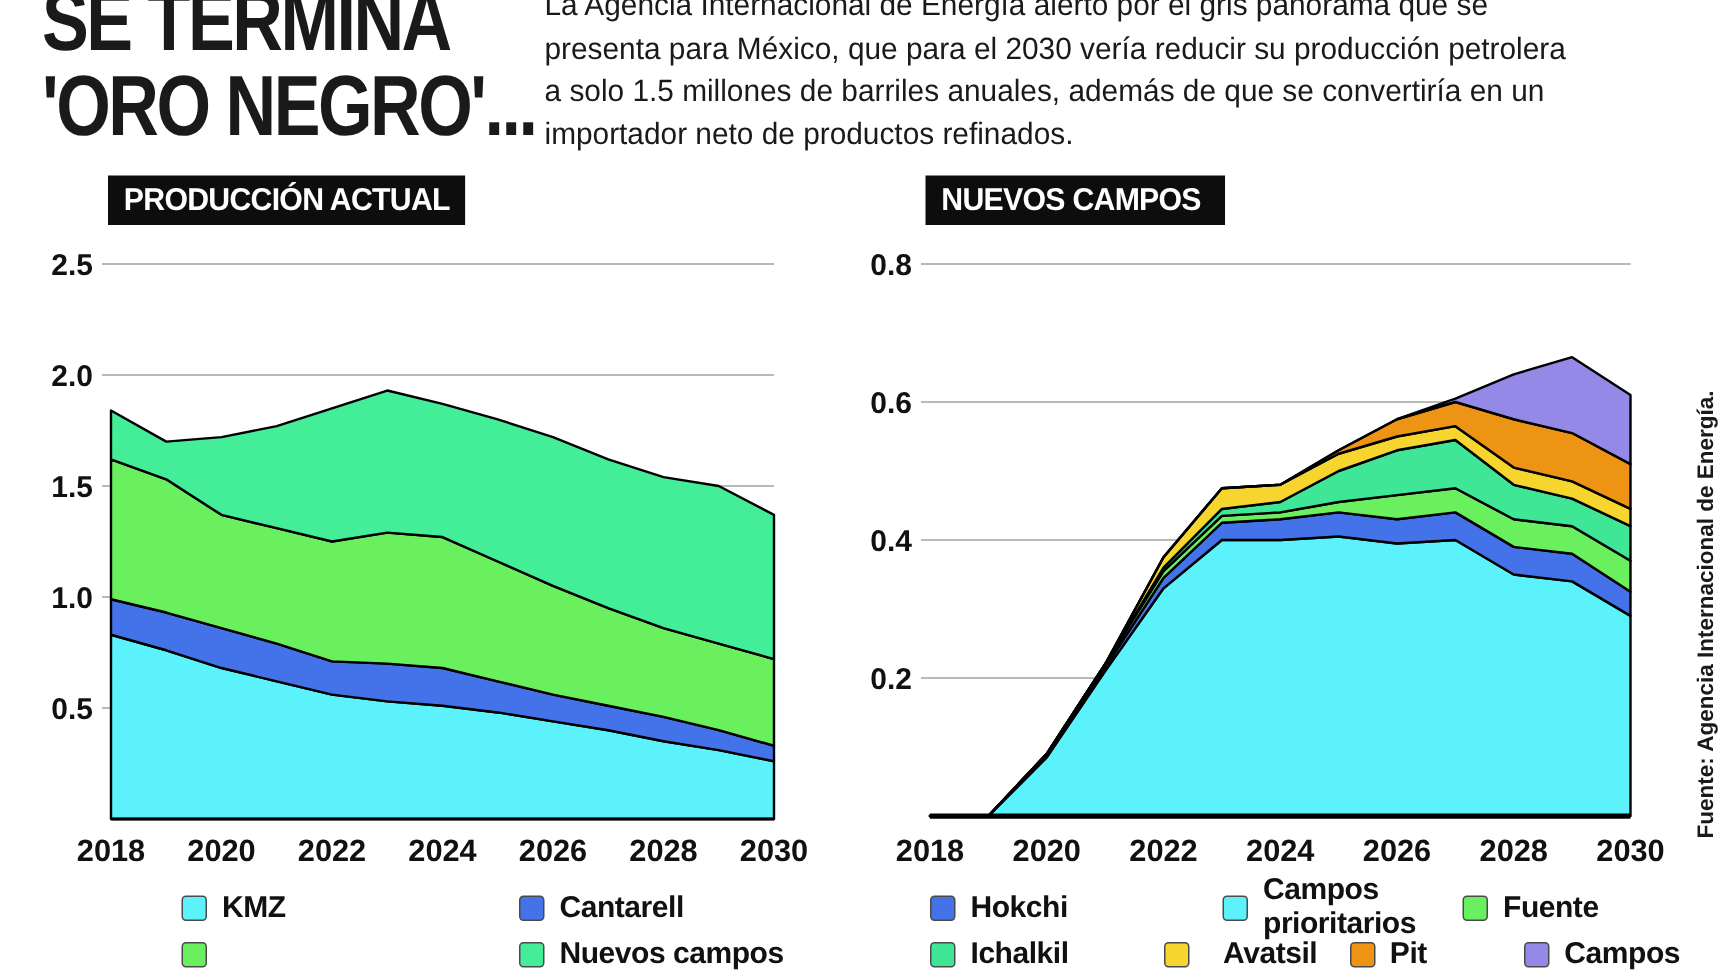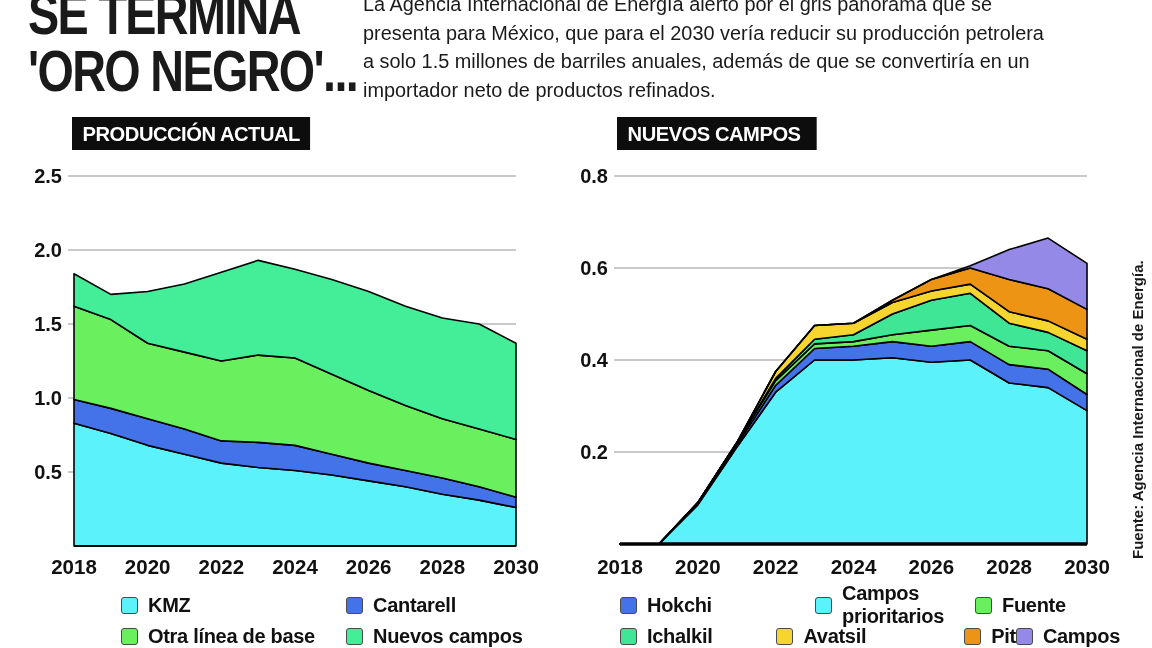--- a/index.html
+++ b/index.html
@@ -37,22 +37,22 @@
   .legend{position:absolute;top:591px;}
   #legend-left{left:105px;width:470px;}
   #legend-right{left:620px;width:500px;}
   .lrow{display:flex;align-items:center;height:28px;margin-bottom:3px;}
   .litem{display:flex;align-items:center;font-weight:700;font-size:20px;letter-spacing:-.3px;}
   .sw{width:17px;height:17px;border:1.5px solid #4a4a4a;border-radius:3px;margin-right:10px;flex:none;box-sizing:border-box;}
   #legend-left .litem:nth-child(1){width:225px;margin-left:16px;}
   #legend-right .lrow:nth-child(1) .litem:nth-child(1){width:195px;}
   #legend-right .lrow:nth-child(1) .litem:nth-child(2){width:160px;}
   #legend-right .lrow:nth-child(2) .litem:nth-child(1){width:160px;}
-  #legend-right .lrow:nth-child(2) .litem:nth-child(2){width:126px;}
-  #legend-right .lrow:nth-child(2) .litem:nth-child(3){width:119px;justify-content:flex-end;}
+  #legend-right .lrow:nth-child(2) .litem:nth-child(2){width:126px;gap:12px;}
+  #legend-right .lrow:nth-child(2) .litem:nth-child(3){width:119px;}
   
   .source{
     position:absolute;right:6px;top:283px;height:276px;
     writing-mode:vertical-rl;transform:rotate(180deg);
     font-size:15px;font-weight:700;color:#1a1a1a;white-space:nowrap;
   }
 </style>
 </head>
 <body>
 
@@ -129,21 +129,20 @@
         <span>KMZ</span>
       </div>
       <div class="litem">
         <span class="sw" style="background: rgb(68, 114, 232);"></span>
         <span>Cantarell</span>
       </div>
     </div>
     <div class="lrow">
       <div class="litem">
         <span class="sw" style="background: rgb(106, 239, 94);"></span>
-        <span>Otra línea de base</span>
       </div>
       <div class="litem">
         <span class="sw" style="background: rgb(68, 238, 153);"></span>
         <span>Nuevos campos</span>
       </div>
     </div>
   </div>
 <div class="legend" id="legend-right">
     <div class="lrow">
       <div class="litem">

